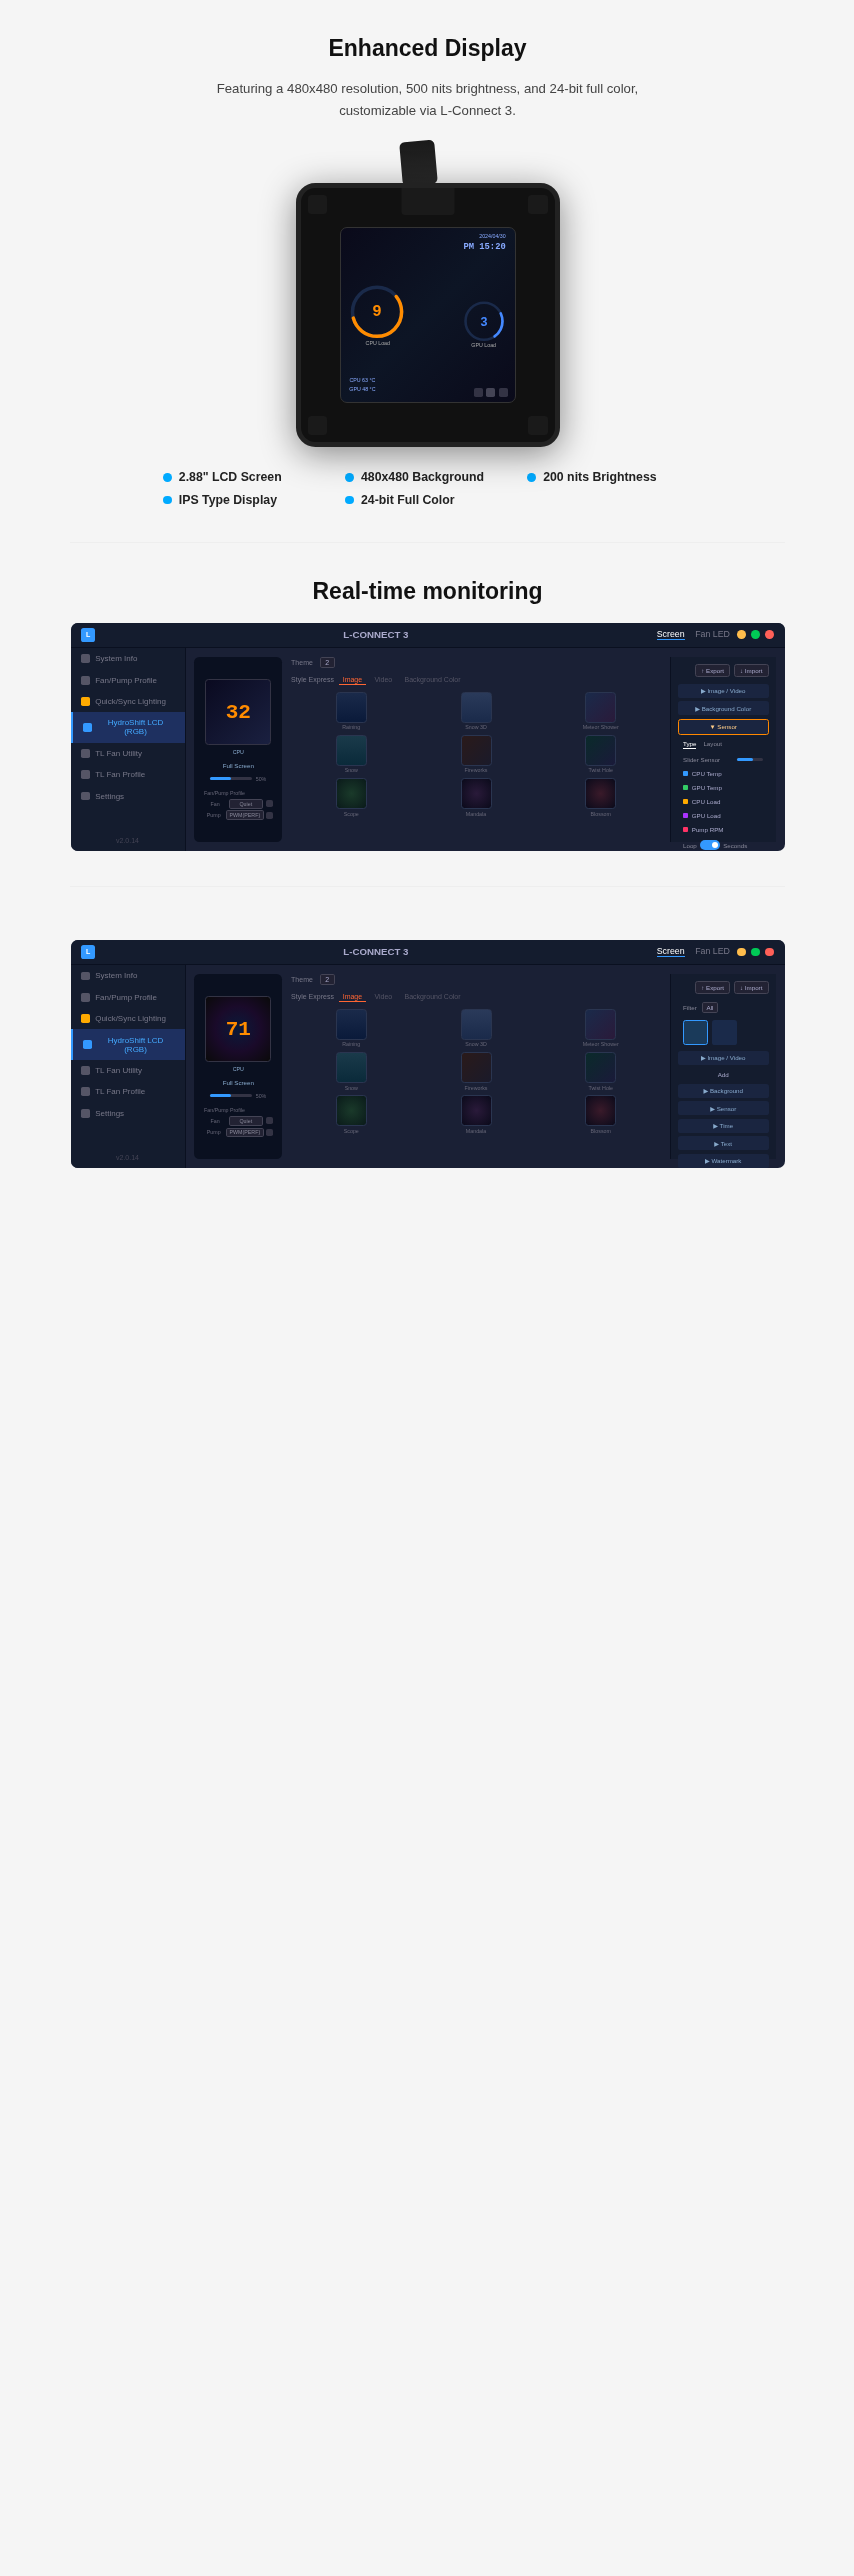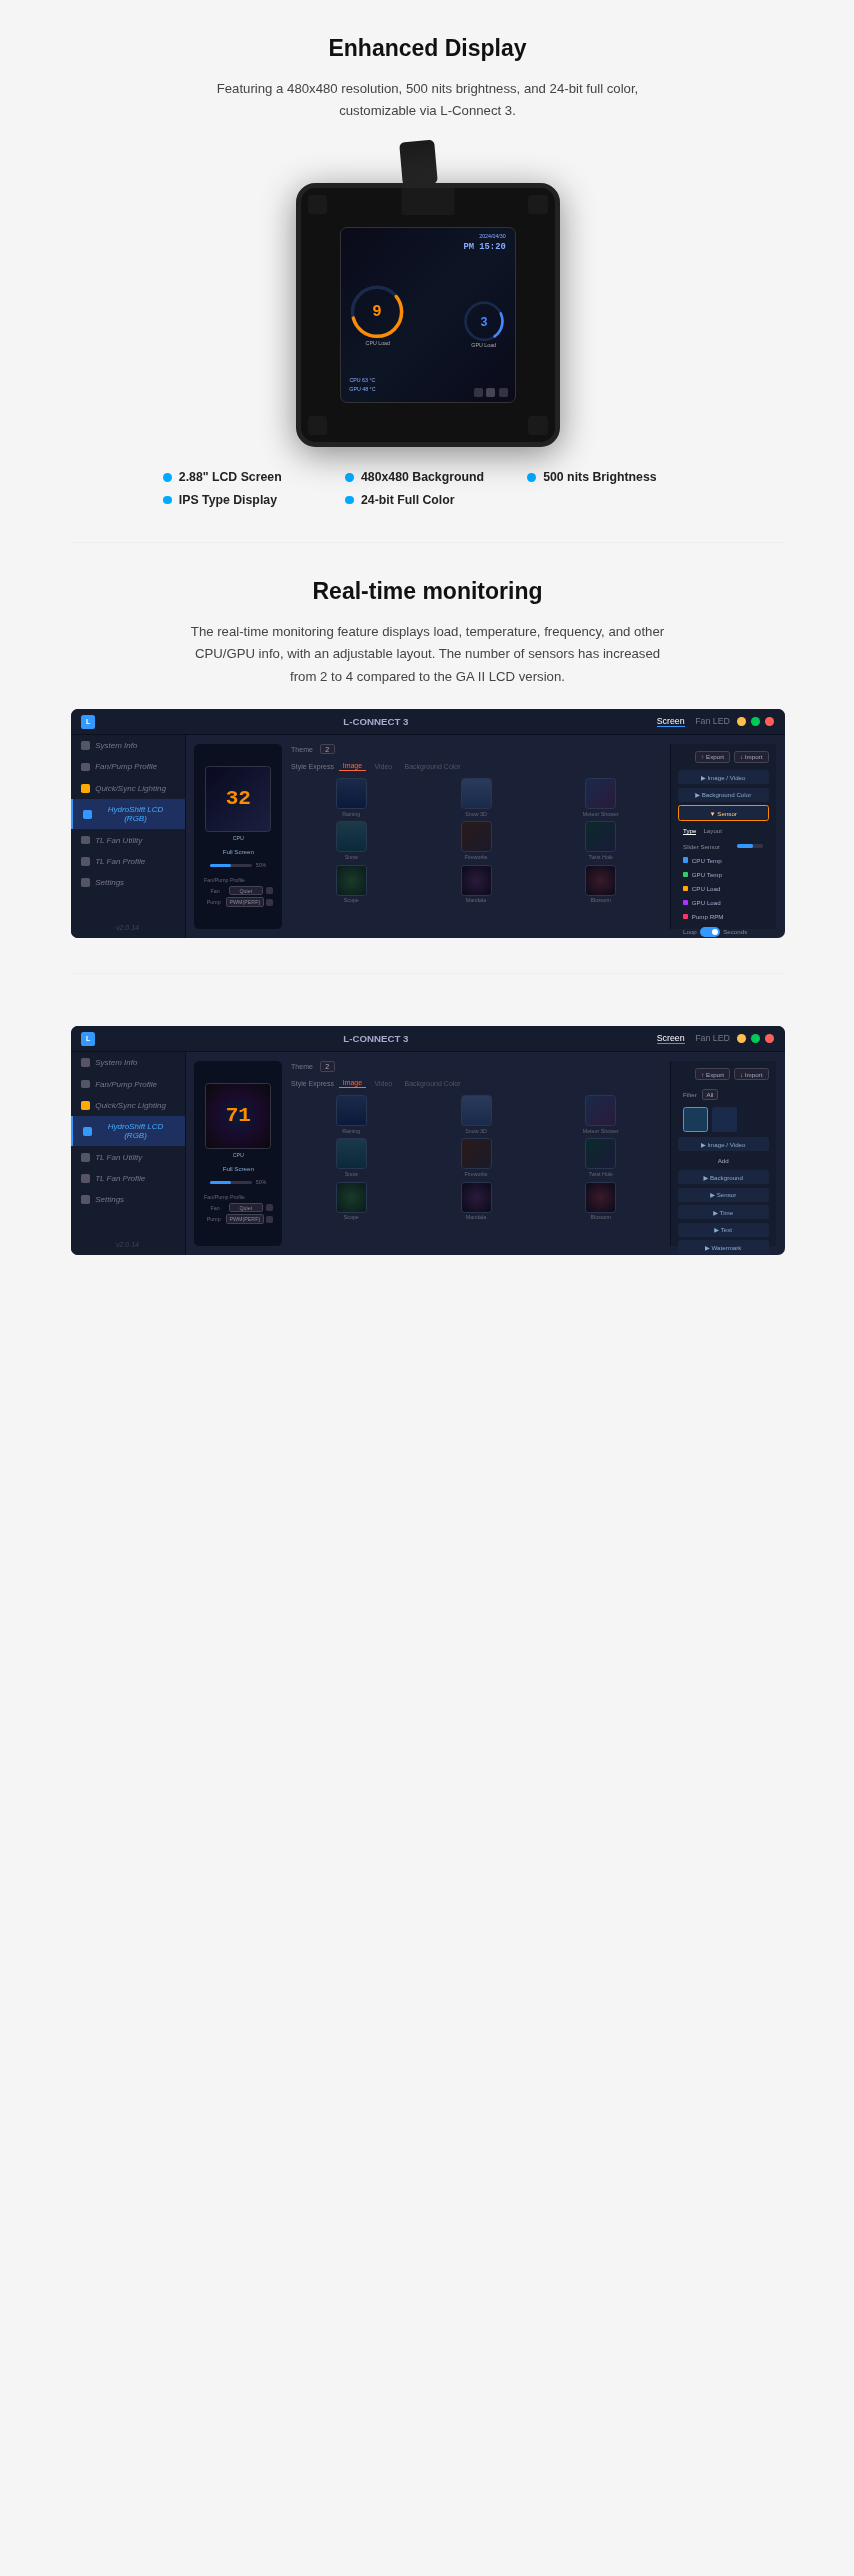--- a/index.html
+++ b/index.html
@@ -252,21 +252,20 @@
     }
 
     .app-sidebar-wrapper {
       position: relative;
       width: 115px;
       background: #141c2e;
       border-right: 0.9px solid #0a1020;
       flex-shrink: 0;
       display: flex;
       flex-direction: column;
-      font-style: italic;
     }
 
     .app-main {
       flex: 1;
       padding: 8.8px;
       display: flex;
       gap: 8.8px;
     }
 
     .app-preview-area {
@@ -551,38 +550,37 @@
     <div class="spec-item">
       <span class="spec-dot"></span>
       <span>2.88"  LCD Screen</span>
     </div>
     <div class="spec-item">
       <span class="spec-dot"></span>
       <span>480x480 Background</span>
     </div>
     <div class="spec-item">
       <span class="spec-dot"></span>
-      <span>500 nits Brightness</span>
+      <span>200 nits Brightness</span>
     </div>
     <div class="spec-item">
       <span class="spec-dot"></span>
       <span>IPS Type Display</span>
     </div>
     <div class="spec-item">
       <span class="spec-dot"></span>
       <span>24-bit Full Color</span>
     </div>
   </div>
 </section>
 
 <div class="divider"></div>
 
 <section class="section">
   <h2 class="section-title">Real-time monitoring</h2>
-  <p class="section-desc">The real-time monitoring feature displays load, temperature, frequency, and other CPU/GPU info, with an adjustable layout. The number of sensors has increased from 2 to 4 compared to the GA II LCD version.</p>
 
   <div class="app-screenshot">
 
     <div class="app-titlebar">
       <div class="app-logo">L</div>
       <span class="app-title-text">L-CONNECT 3</span>
       <div class="app-title-tabs">
         <span class="app-title-tab active">Screen</span>
         <span class="app-title-tab">Fan LED</span>
       </div>

